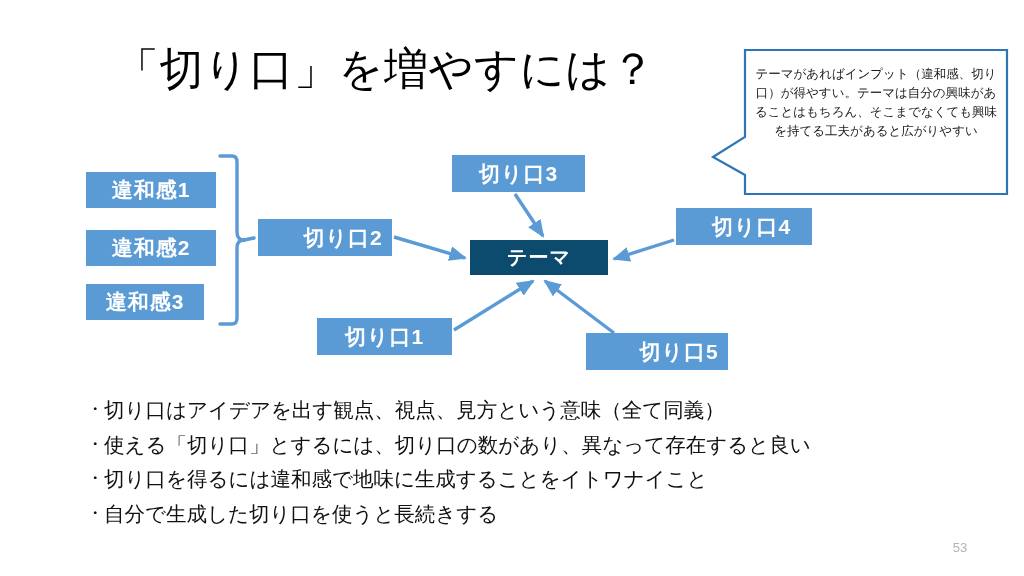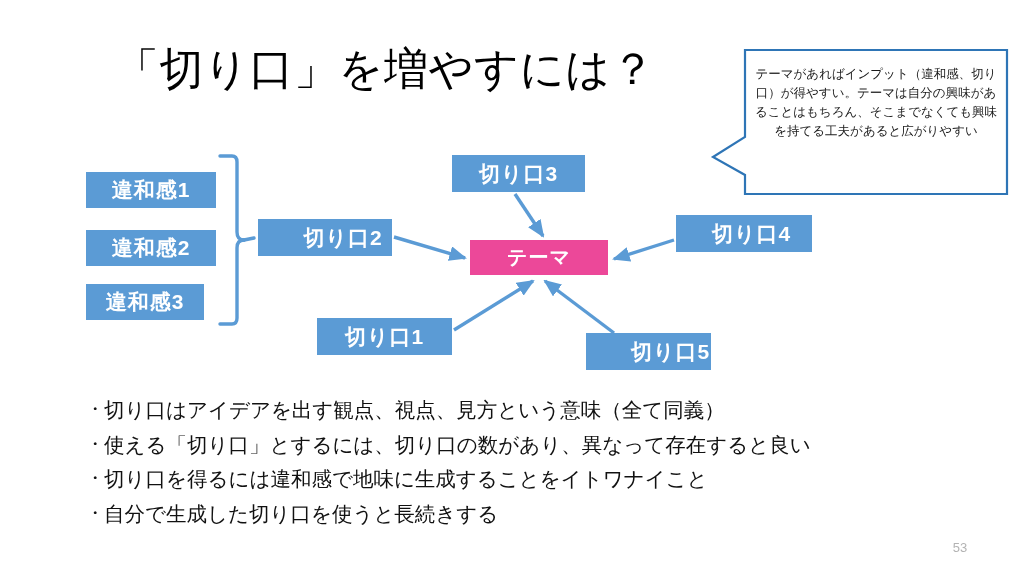--- a/index.html
+++ b/index.html
@@ -71,31 +71,31 @@
     align-items: center;
     justify-content: center;
     color: #ffffff;
     font-weight: bold;
     font-size: 21px;
     letter-spacing: 1px;
     box-sizing: border-box;
     white-space: nowrap;
   }
   .node.blue  { background: #5B9BD5; }
-  .node.orange{ background: #ec4899; font-size: 20px; }
+  .node.orange{ background: #0c4a6e; font-size: 20px; }
 
   #node-iwakan1 { left: 66px;  top: 172px; width: 130px; height: 36px; }
   #node-iwakan2 { left: 66px;  top: 230px; width: 130px; height: 36px; text-align: right; }
   #node-iwakan3 { left: 66px;  top: 284px; width: 118px; height: 36px; }
 
   #node-kiriguchi2 { left: 238px; top: 219px; width: 134px; height: 37px; padding-left: 36px; }
   #node-kiriguchi3 { left: 432px; top: 155px; width: 133px; height: 37px; }
-  #node-kiriguchi4 { left: 656px; top: 215px; width: 136px; height: 37px; padding-left: 15px; }
+  #node-kiriguchi4 { left: 656px; top: 208px; width: 136px; height: 37px; padding-left: 15px; }
   #node-kiriguchi1 { left: 297px; top: 318px; width: 135px; height: 37px; }
-  #node-kiriguchi5 { left: 566px; top: 333px; width: 125px; height: 37px; padding-left: 44px; }
+  #node-kiriguchi5 { left: 566px; top: 333px; width: 142px; height: 37px; padding-left: 44px; }
   #node-theme      { left: 450px; top: 240px; width: 138px; height: 35px; }
 
   
   #bullets {
     position: absolute;
     left: 66px;
     top: 400px;
     width: 880px;
   }
   #bullets .bullet {

